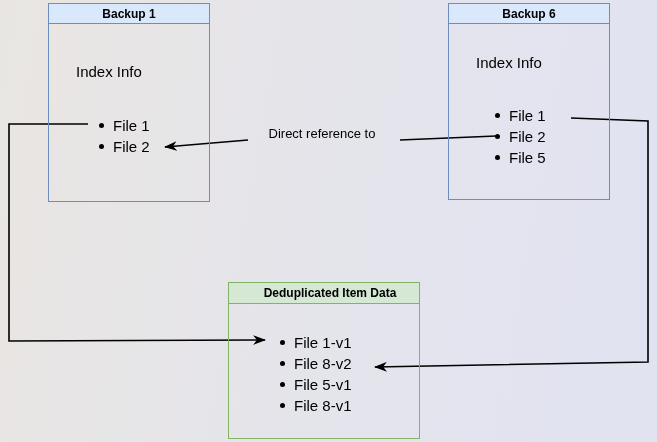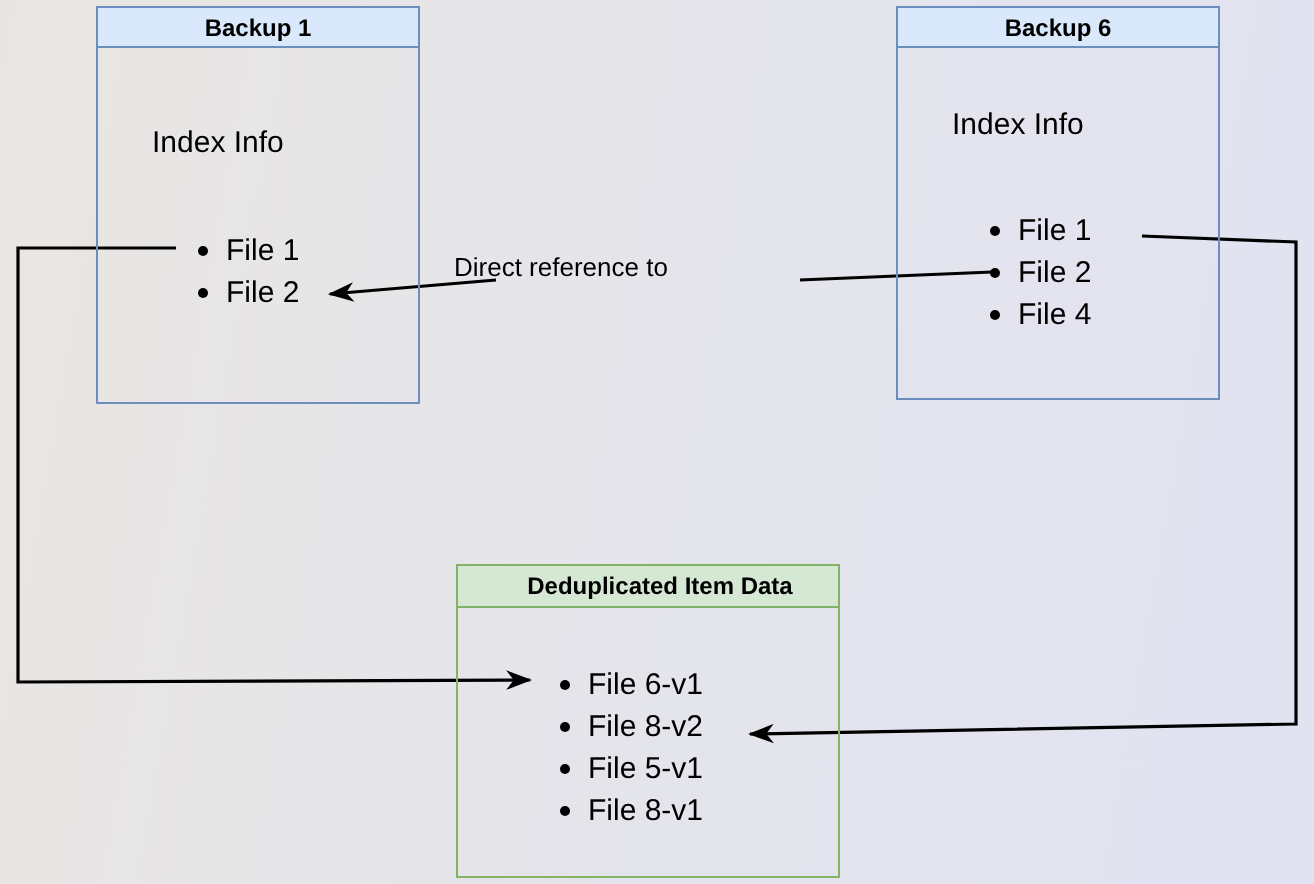--- a/index.html
+++ b/index.html
@@ -48,20 +48,21 @@
     display:flex;align-items:center;
     height:21px;font-size:15px;white-space:nowrap;
   }
   .dot{
     width:5px;height:5px;border-radius:50%;
     background:#000;flex:0 0 5px;margin-right:9px;
   }
   .annotation{
     position:absolute;
     left:227px;top:127px;width:190px;
+    text-align:center;
     font-size:13px;line-height:14px;
   }
 </style>
 </head>
 <body>
 
 <div class="stage">
 
   <svg class="connectors" width="657" height="442" viewBox="0 0 657 442" xmlns="http://www.w3.org/2000/svg">
     <defs>
@@ -104,35 +105,35 @@
         <li>
           <span class="dot"></span>
           <span>File 1</span>
         </li>
         <li>
           <span class="dot"></span>
           <span>File 2</span>
         </li>
         <li>
           <span class="dot"></span>
-          <span>File 4</span>
+          <span>File 5</span>
         </li>
       </ul>
     </div>
   </div>
 
   <div class="node green" style="left:228px;top:282px;width:192px;height:157px;">
     <div class="node-header">
       <span>Deduplicated Item Data</span>
     </div>
     <div class="node-body">
       <ul class="file-list" style="left:51px;top:28px;">
         <li>
           <span class="dot"></span>
-          <span>File 6-v1</span>
+          <span>File 1-v1</span>
         </li>
         <li>
           <span class="dot"></span>
           <span>File 8-v2</span>
         </li>
         <li>
           <span class="dot"></span>
           <span>File 5-v1</span>
         </li>
         <li>

